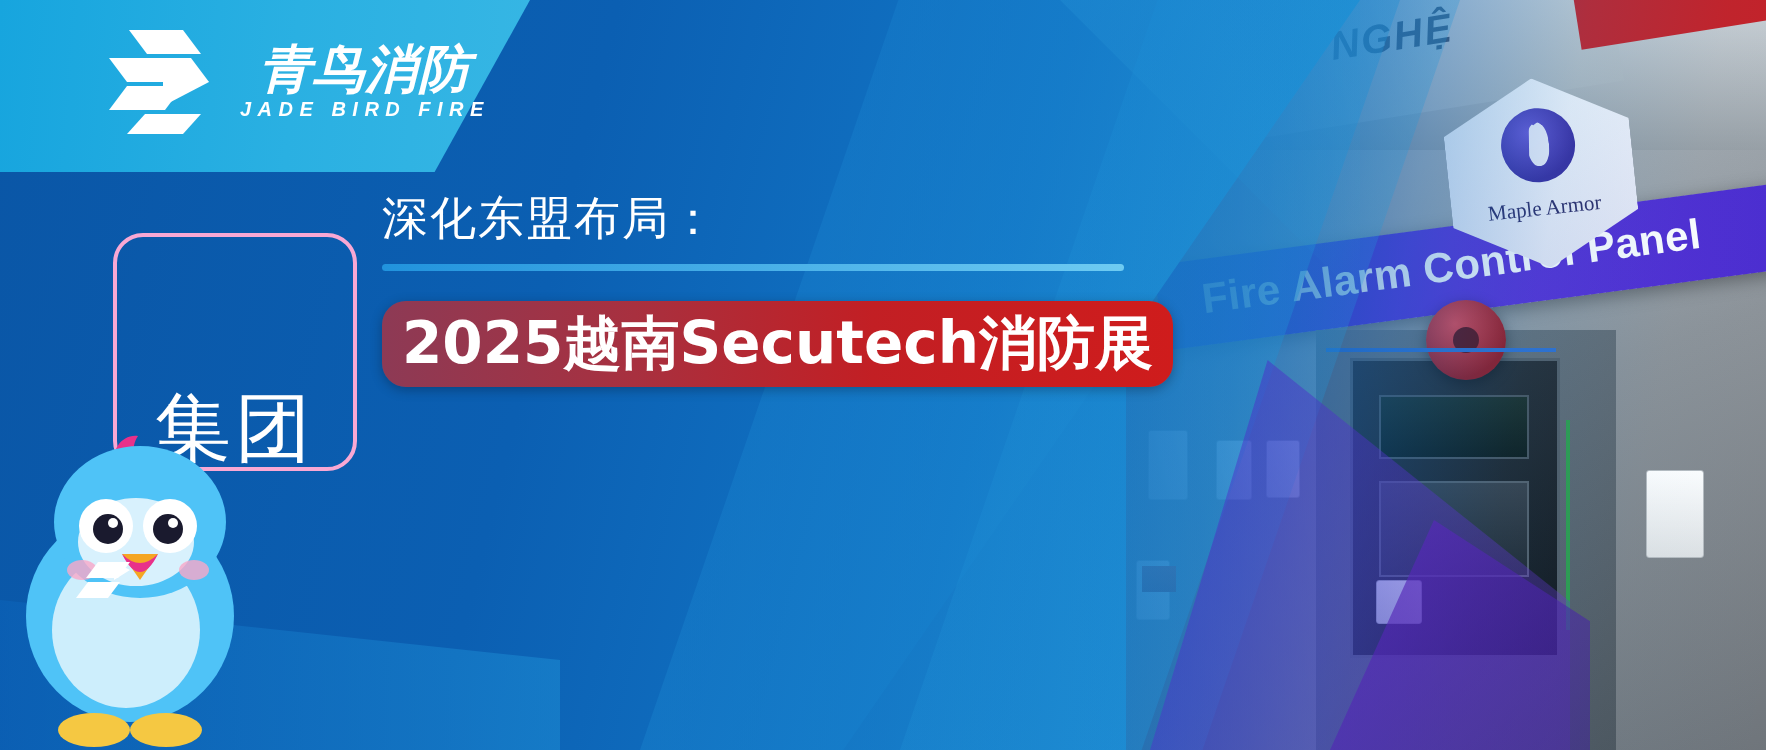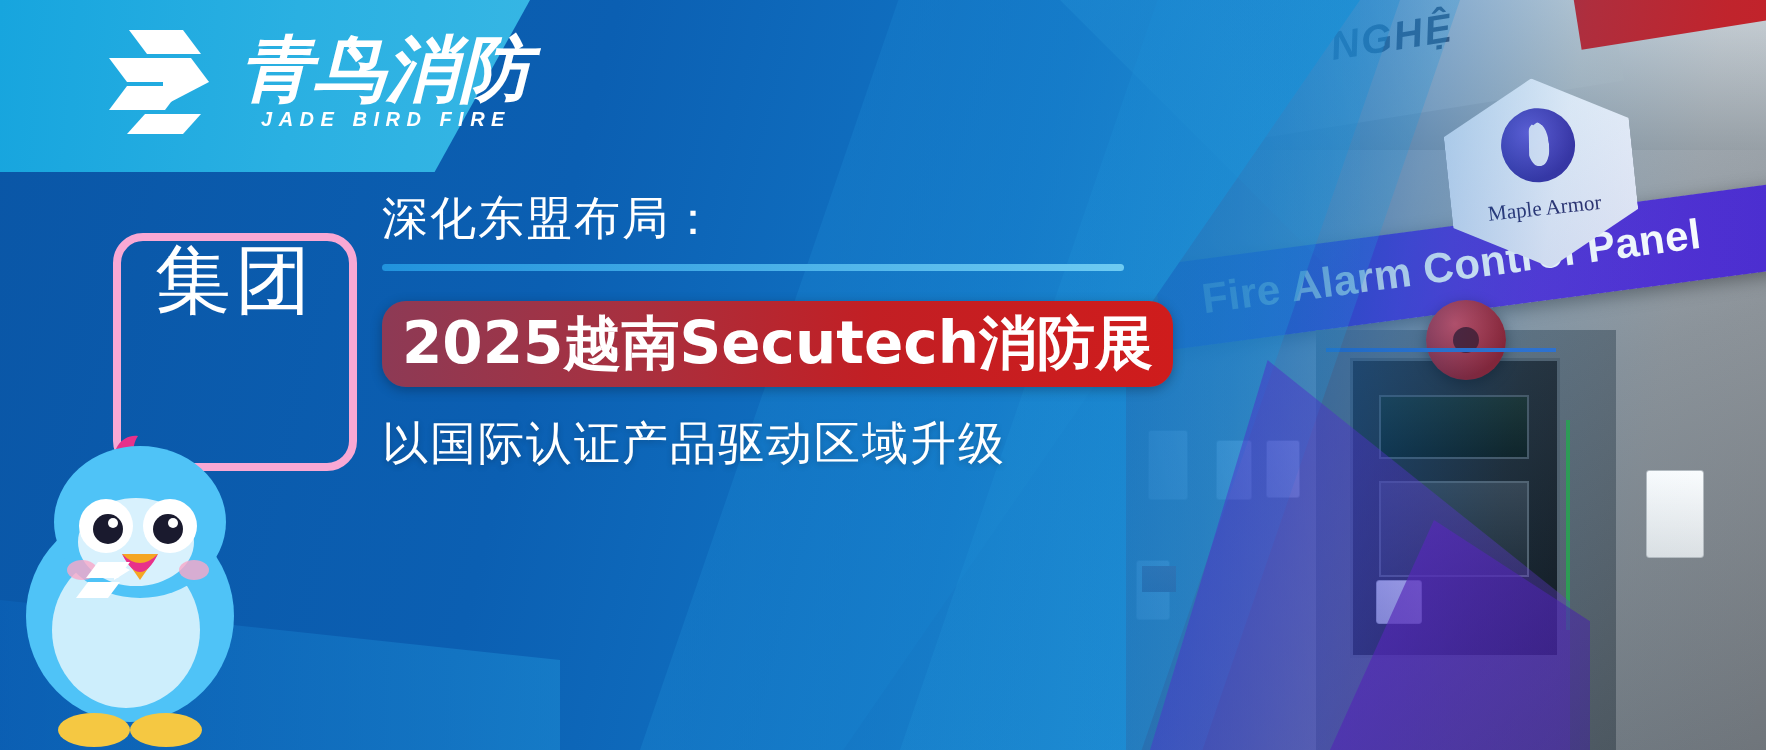--- a/index.html
+++ b/index.html
@@ -89,28 +89,28 @@
     clip-path:polygon(0 0,100% 0,100% 100%);}
 
   
   .header{position:absolute;left:0;top:0;width:530px;height:172px;
     background:linear-gradient(95deg,#17a5de 0%,#2ab0e2 55%,#36b6e4 100%);
     clip-path:polygon(0 0,100% 0,82% 100%,0 100%);}
   .logo{position:absolute;left:105px;top:28px;display:flex;align-items:center;gap:20px;}
   .mark{position:relative;width:115px;height:108px;}
   .mark svg{display:block;}
   .wordmark{display:flex;flex-direction:column;align-items:center;gap:3px;}
-  .cn{font-size:72px;font-weight:bold;color:#fff;letter-spacing:1px;line-height:1;
+  .cn{font-size:52px;font-weight:bold;color:#fff;letter-spacing:1px;line-height:1;
       font-style:italic;font-family:"DejaVu Sans","Liberation Sans",sans-serif;}
   .en{font-size:20px;color:#fff;letter-spacing:6.5px;font-style:italic;font-weight:bold;
       font-family:"Liberation Sans",sans-serif;}
 
   
   .badge{position:absolute;left:113px;top:233px;width:244px;height:238px;
-    border:8px solid #f9a8d4;border-radius:30px;display:flex;align-items:flex-start;
+    border:4px solid #f9a8d4;border-radius:30px;display:flex;align-items:flex-end;
     justify-content:center;}
   .badge-txt{font-size:76px;line-height:1.02;color:#fff;text-align:center;
     letter-spacing:4px;font-family:"DejaVu Sans","Liberation Sans",sans-serif;}
 
   
   .bird{position:absolute;left:18px;top:430px;width:250px;height:320px;}
 
   
   .tblock{position:absolute;left:382px;top:190px;width:770px;}
   .kicker{font-size:46px;color:#fff;letter-spacing:2px;line-height:1.25;
@@ -231,16 +231,15 @@
       <polygon fill="#ffffff" points="96,132 112,140 96,150"></polygon>
     </svg>
   </div>
 
   <div class="tblock">
     <div class="kicker">深化东盟布局：</div>
     <div class="rule"></div>
     <div class="redband">
       <span>2025越南Secutech消防展</span>
     </div>
-    <div class="tagline">以国际认证产品驱动区域升级</div>
   </div>
 
 </div>
 
 </body></html>

